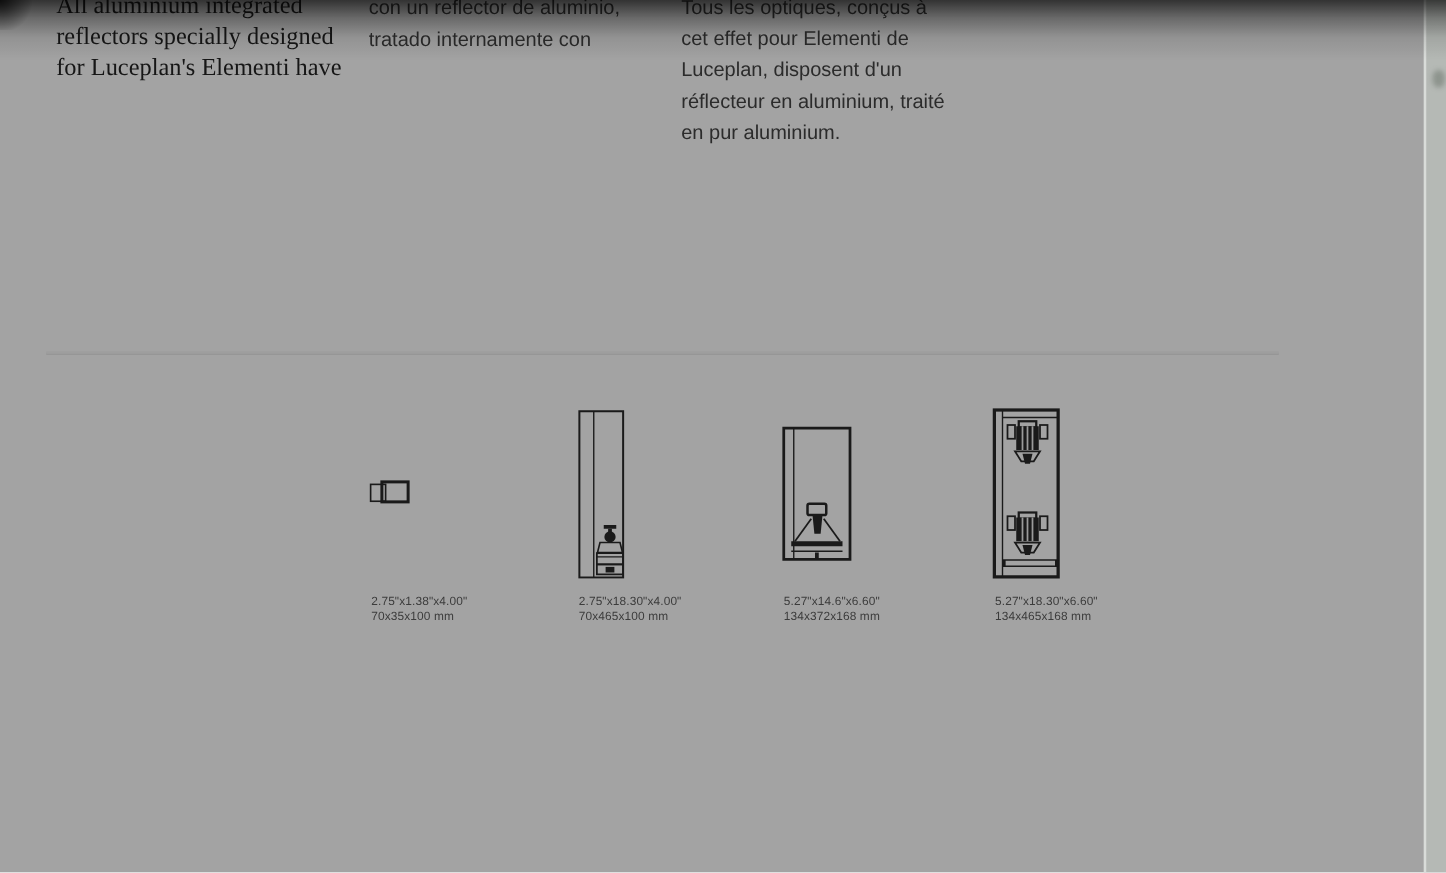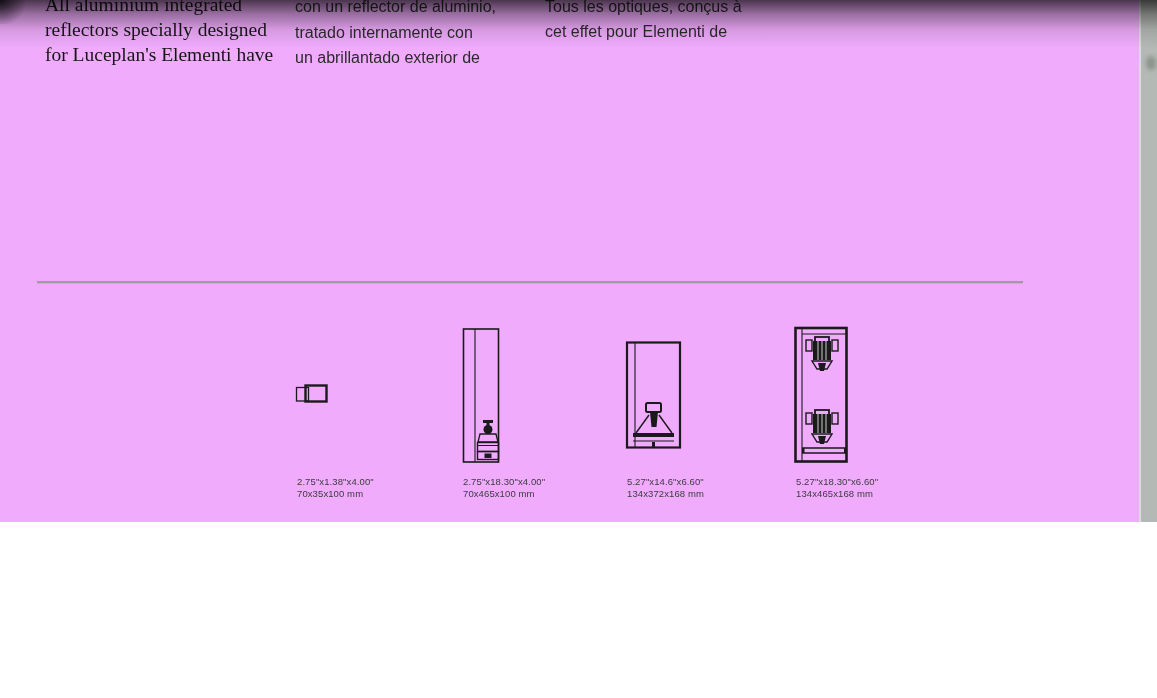--- a/index.html
+++ b/index.html
@@ -1,18 +1,18 @@
 <!DOCTYPE html>
 <html><head>
 <meta charset="utf-8">
 <style>
   html,body{margin:0;padding:0;background:#ffffff;}
   .screen{
-    position:relative;width:1157px;height:522px;overflow:hidden;
-    background:#f0abfc;
+    position:relative;width:1157px;height:698px;overflow:hidden;
+    background:#a3a3a3;
     font-family:"Liberation Sans","DejaVu Sans",sans-serif;
   }
   
   .col{position:absolute;color:#262626;}
   .col .ln{white-space:nowrap;}
   .col-en{
     left:45px;top:-8px;width:240px;
     font-family:"Liberation Serif","DejaVu Serif",serif;
     font-size:19.5px;line-height:25px;color:#161616;
   }
@@ -55,26 +55,28 @@
 
   <div class="col col-en">
     <div class="ln">All aluminium integrated</div>
     <div class="ln">reflectors specially designed</div>
     <div class="ln">for Luceplan's Elementi have</div>
   </div>
 
   <div class="col col-es">
     <div class="ln">con un reflector de aluminio,</div>
     <div class="ln">tratado internamente con</div>
-    <div class="ln">un abrillantado exterior de</div>
   </div>
 
   <div class="col col-fr">
     <div class="ln">Tous les optiques, conçus à</div>
     <div class="ln">cet effet pour Elementi de</div>
+    <div class="ln">Luceplan, disposent d'un</div>
+    <div class="ln">réflecteur en aluminium, traité</div>
+    <div class="ln">en pur aluminium.</div>
   </div>
 
   <div class="divider"></div>
 
   <svg class="fig" style="left:294px;top:383px" width="36" height="22" viewBox="0 0 36 22">
     <rect class="stroke" x="2.5" y="4.5" width="12" height="13.5" stroke-width="1.3"></rect>
     <rect class="stroke" x="11.5" y="2.5" width="21" height="16" stroke-width="2.4"></rect>
   </svg>
 
   <svg class="fig" style="left:461px;top:326px" width="40" height="137" viewBox="0 0 40 137">

